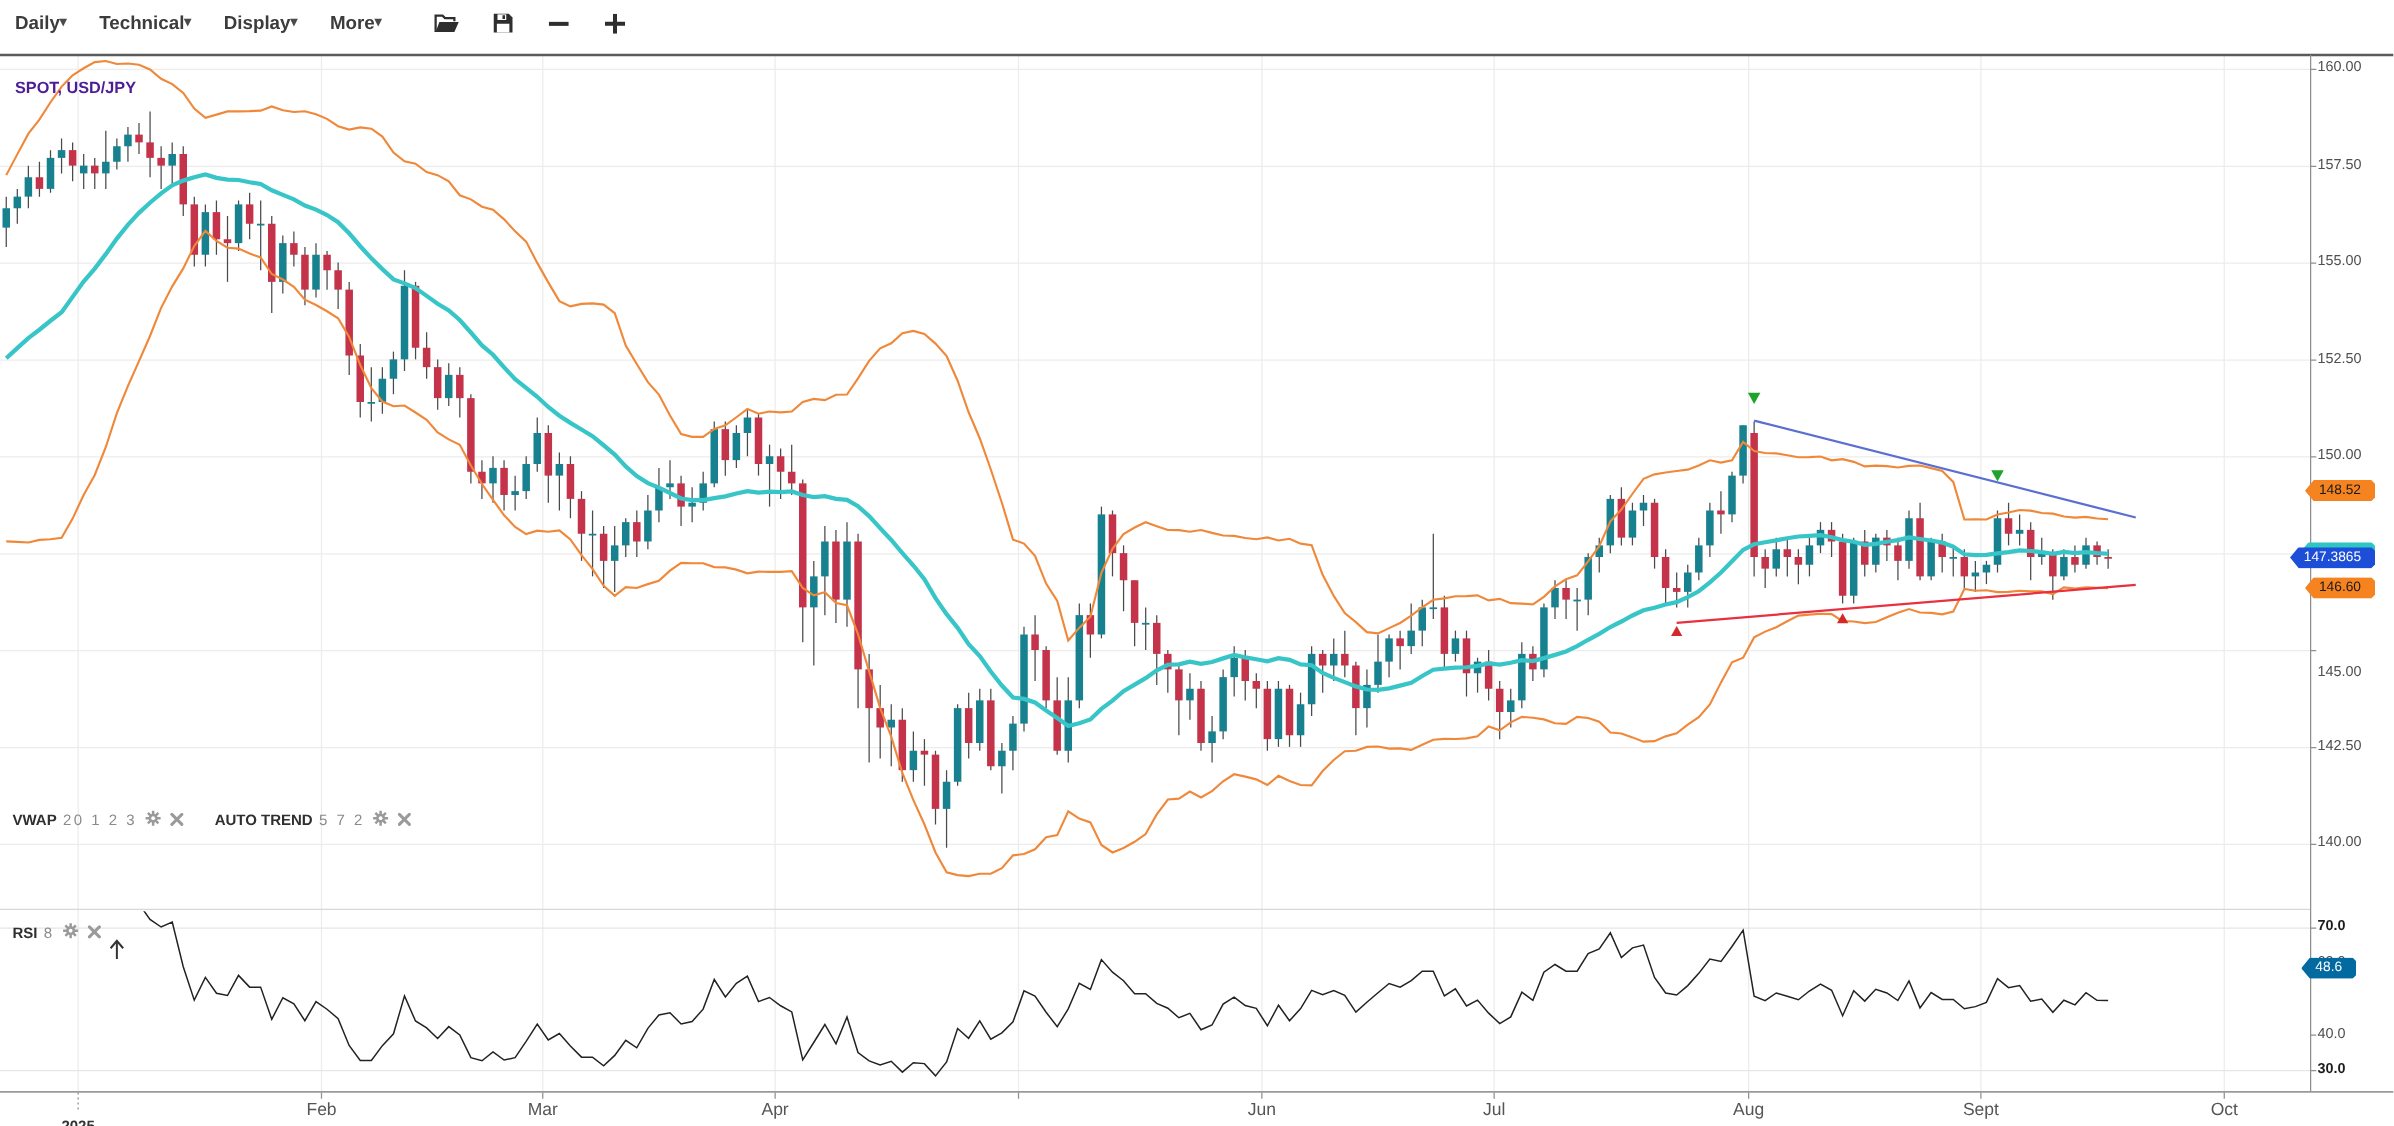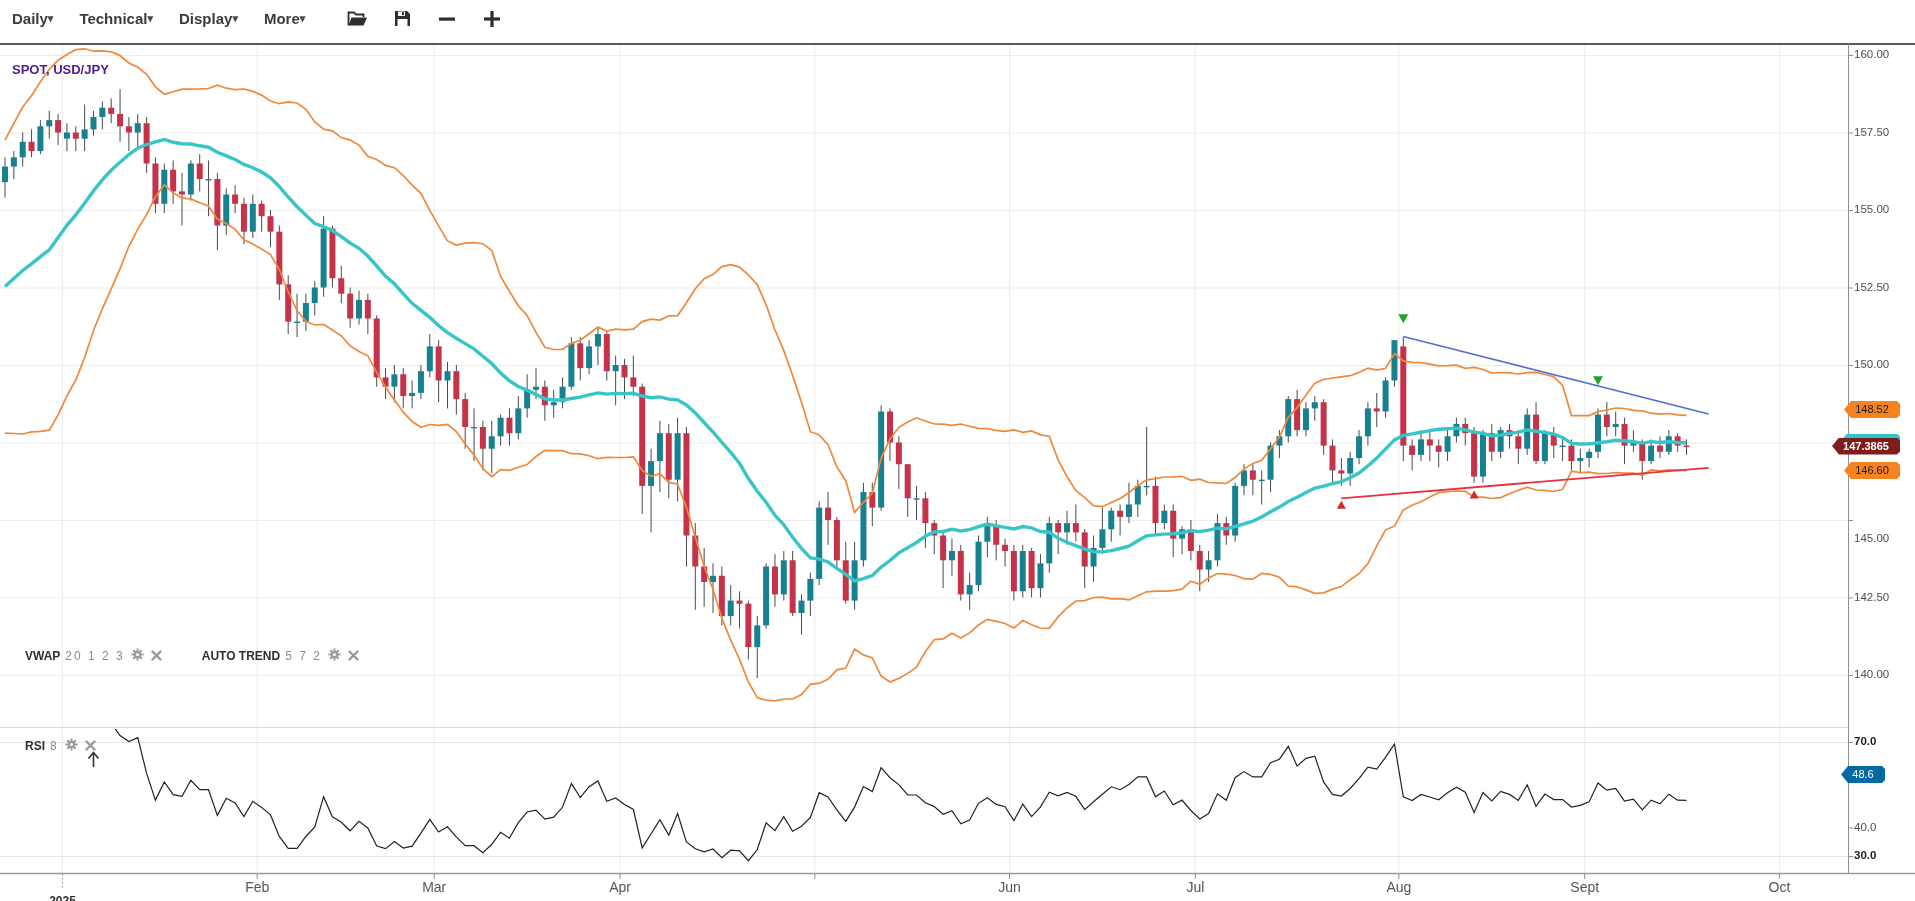--- a/index.html
+++ b/index.html
@@ -11,21 +11,21 @@
   .menu-btn{display:inline-flex;align-items:center;gap:0;border:none;background:none;cursor:pointer;
             font-family:inherit;font-size:15px;font-weight:700;color:#3c3c3c;margin-right:26px;padding:0;}
   .caret{font-size:11px;color:#4a4a4a;line-height:1;}
   .tool-btn{border:none;background:none;cursor:pointer;padding:0;margin-right:21px;display:inline-flex;
             align-items:center;justify-content:center;width:24px;height:24px;}
   .tool-btn svg{display:block;}
   
   #chart-svg{position:absolute;left:0;top:0;}
   .symbol-label{position:absolute;left:12px;top:62px;font-size:13px;font-weight:700;color:#4c1d95;z-index:5;}
   .legend{position:absolute;display:flex;align-items:center;font-size:12px;color:#333;z-index:6;gap:5px;}
-  .legend .ind-name{font-weight:700;color:#2f2f2f;margin-left:15px;}
+  .legend .ind-name{font-weight:700;color:#2f2f2f;}
   .legend .ind-params{color:#8a8a8a;letter-spacing:2px;}
   .legend .icon-btn{border:none;background:none;padding:0;margin:0 1px;cursor:pointer;display:inline-flex;}
   .legend .gap{width:14px;}
   #legend-main{left:10px;top:648px;}
   #legend-rsi{left:10px;top:738px;}
   
   .axis-label{position:absolute;left:1854px;font-size:11.5px;color:#4f4f4f;white-space:nowrap;z-index:4;}
   .axis-label.bold{font-weight:700;color:#1d1d1d;}
   .month-label{position:absolute;top:879px;font-size:14px;color:#555;transform:translateX(-50%);z-index:4;}
   .year-label{position:absolute;top:894px;font-size:12px;font-weight:700;color:#333;transform:translateX(-50%);z-index:4;}
@@ -634,23 +634,23 @@
       <div class="axis-label" style="top: 590.5px;">142.50</div>
       <div class="axis-label" style="top: 668px;">140.00</div>
     </div>
   <div id="rsi-labels">
       <div class="axis-label bold" style="top: 735px;">70.0</div>
       <div class="axis-label" style="top: 763.5px;">60.0</div>
       <div class="axis-label" style="top: 820.5px;">40.0</div>
       <div class="axis-label bold" style="top: 849px;">30.0</div>
     </div>
   <div id="axis-badges">
-      <div class="badge" style="top: 401px; left: 1844px; width: 56px; background: rgb(245, 131, 31); color: rgb(26, 26, 26); font-weight: 400;">148.52</div>
+      <div class="badge" style="top: 384px; left: 1844px; width: 56px; background: rgb(245, 131, 31); color: rgb(26, 26, 26); font-weight: 400;">148.52</div>
       <div class="badge-underlay" style="top: 433.518px; left: 1840px; width: 60px; background: rgb(47, 197, 197);"></div>
-      <div class="badge" style="top: 437.518px; left: 1832px; width: 68px; background: #7f1d1d; color: rgb(255, 255, 255); font-weight: 700;">147.3865</div>
+      <div class="badge" style="top: 437.518px; left: 1832px; width: 68px; background: #1d4ed8; color: rgb(255, 255, 255); font-weight: 400;">147.3865</div>
       <div class="badge" style="top: 461.9px; left: 1844px; width: 56px; background: rgb(245, 131, 31); color: rgb(26, 26, 26); font-weight: 400;">146.60</div>
       <div class="badge" style="top: 766px; left: 1841px; width: 44px; background: #0369a1; color: rgb(255, 255, 255);">48.6</div>
     </div>
   <div id="month-labels">
       <div class="month-label" style="left: 257.225px;">Feb</div>
       <div class="month-label" style="left: 434.225px;">Mar</div>
       <div class="month-label" style="left: 620.075px;">Apr</div>
       <div class="month-label" style="left: 814.775px; margin-top: 21px;">May</div>
       <div class="month-label" style="left: 1009.48px;">Jun</div>
       <div class="month-label" style="left: 1195.33px;">Jul</div>

